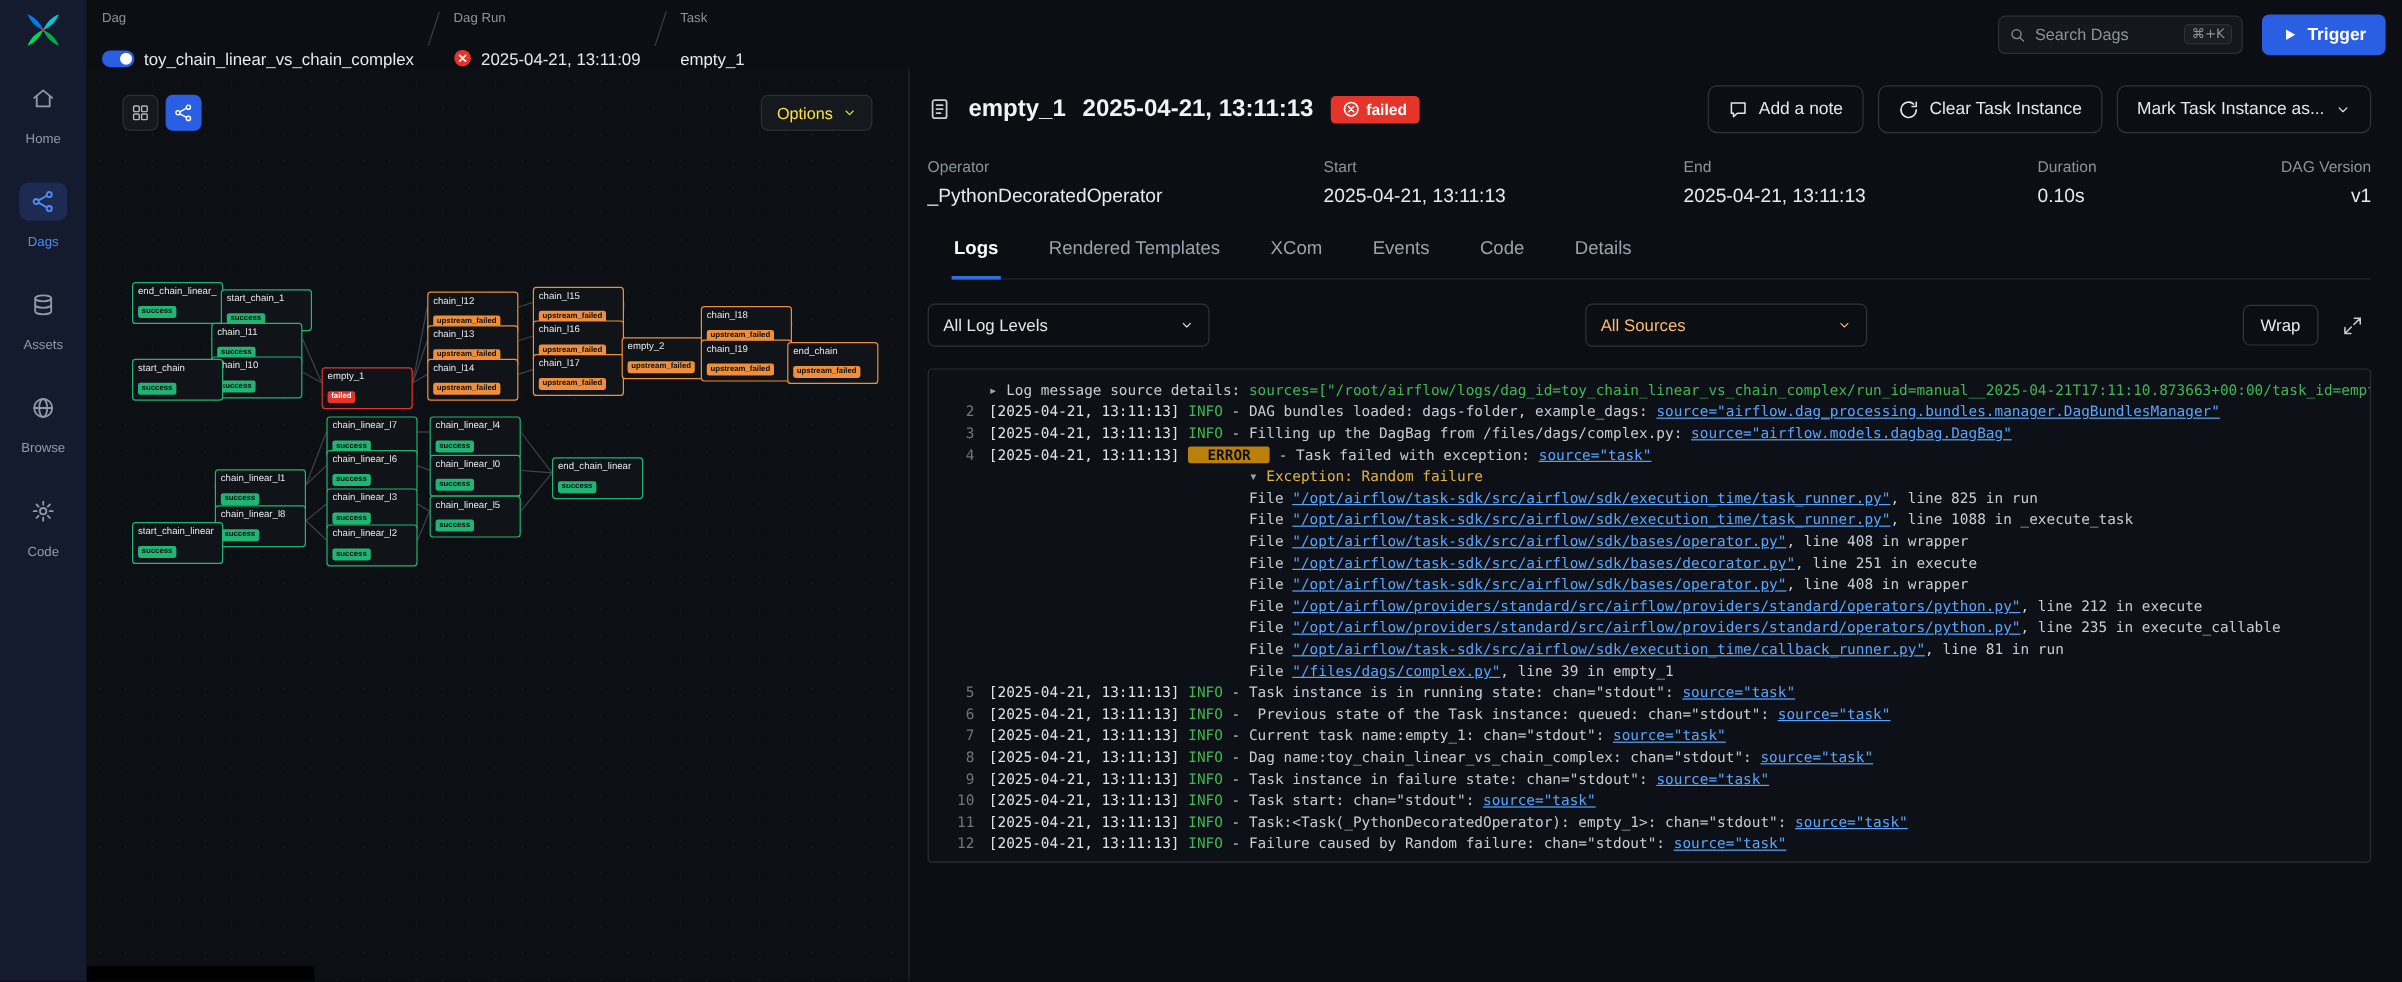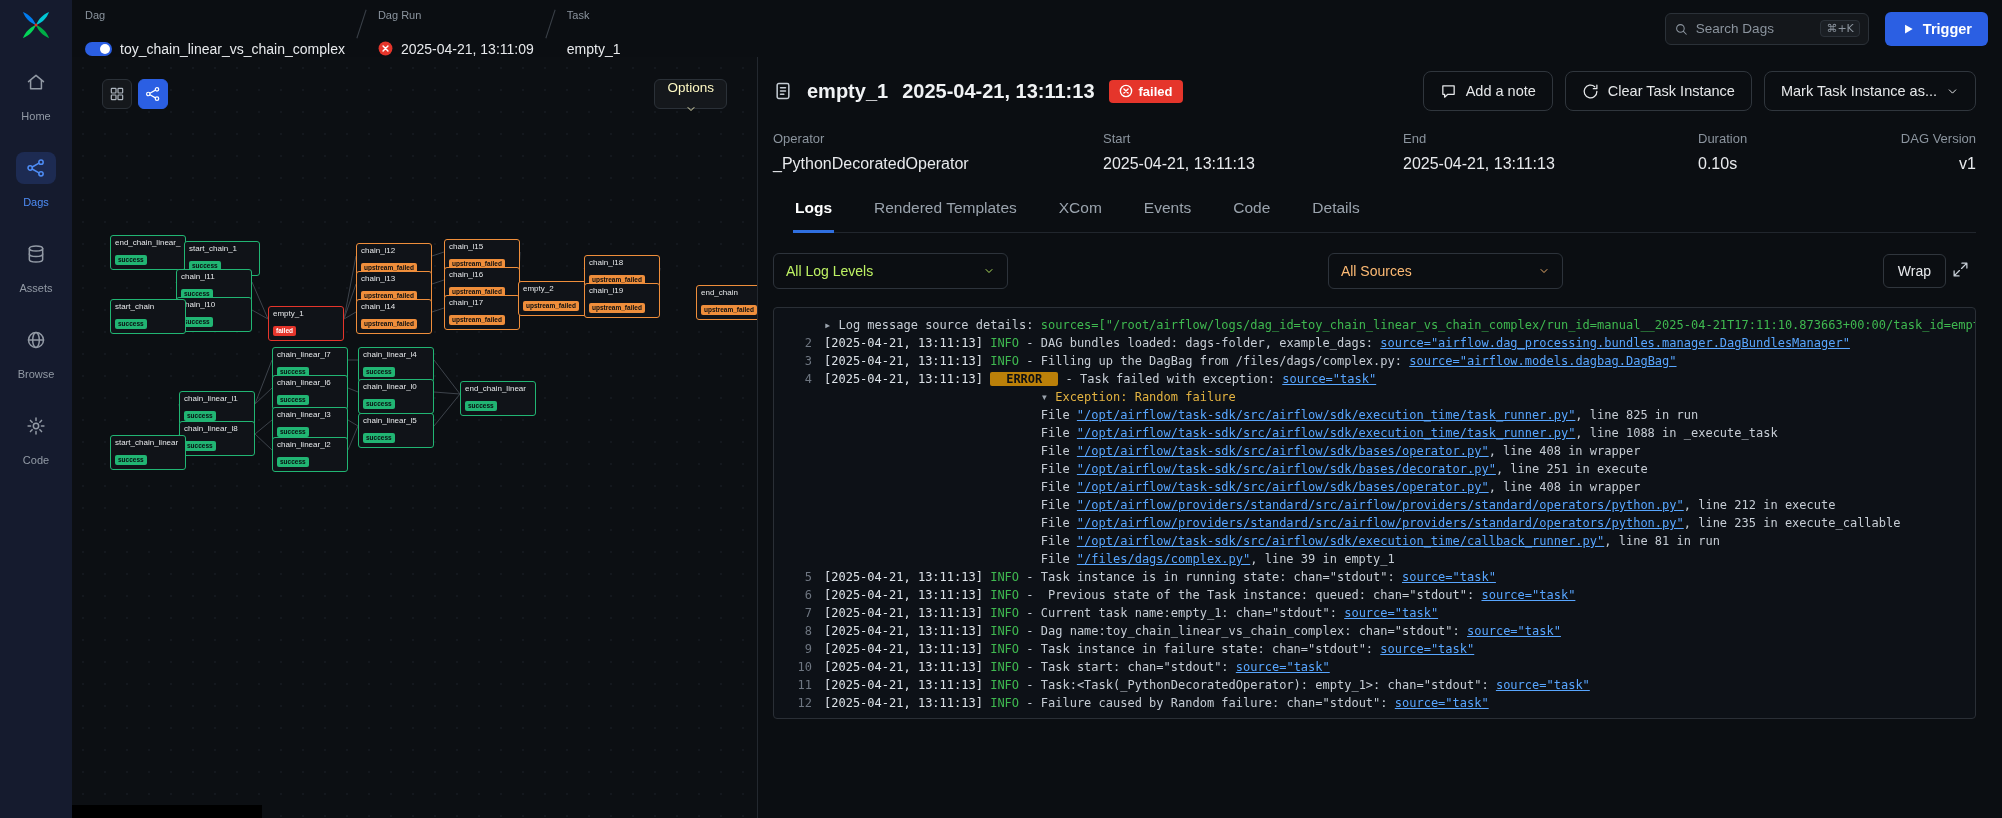--- a/index.html
+++ b/index.html
@@ -28,21 +28,21 @@
   .hdr-right{margin-left:auto;display:flex;align-items:center;gap:16px;padding-right:14px;}
   .searchbox{display:flex;align-items:center;gap:8px;width:186px;height:30px;background:#14171b;border:1px solid #2b3138;border-radius:6px;padding:0 8px;color:#8b949e;font-size:13.5px;cursor:text;}
   .kbd{margin-left:auto;border:1px solid #2b3138;border-radius:4px;padding:1px 5px;font-size:11px;color:#8b949e;background:#1b1f24;font-family:"DejaVu Sans",sans-serif;}
   .trigger-btn{display:flex;align-items:center;gap:8px;height:34px;padding:0 16px;background:#2b5fe3;border:none;border-radius:6px;color:#fff;font-size:14.5px;font-weight:bold;cursor:pointer;font-family:inherit;}
 
   
   .graph-panel{position:absolute;left:72px;top:57px;width:685px;height:761px;background:#0c0f13;background-image:radial-gradient(#14181e 1px,transparent 1px);background-size:22px 22px;overflow:hidden;}
   .view-toggles{position:absolute;top:22px;left:30px;display:flex;gap:6px;z-index:3;}
   .vt-btn{width:30px;height:30px;border-radius:6px;display:flex;align-items:center;justify-content:center;border:1px solid #2b3138;background:#15181c;color:#aeb6bf;cursor:pointer;padding:0;}
   .vt-btn.active{background:#2b5fe3;border-color:#2b5fe3;color:#fff;}
-  .options-btn{position:absolute;top:22px;right:30px;display:flex;align-items:center;gap:8px;height:30px;padding:0 12px;background:#15181c;border:1px solid #2b3138;border-radius:6px;color:#fef9c3;font-size:13.5px;cursor:pointer;z-index:3;font-family:inherit;flex-direction:column;}
+  .options-btn{position:absolute;top:22px;right:30px;display:flex;align-items:center;gap:8px;height:30px;padding:0 12px;background:#15181c;border:1px solid #2b3138;border-radius:6px;color:#fde047;font-size:13.5px;cursor:pointer;z-index:3;font-family:inherit;}
   #edges{position:absolute;left:0;top:0;pointer-events:none;}
   .gnode{position:absolute;width:76px;background:#101318;border:1px solid #2b3138;border-radius:3px;padding:2px 4px 3px;cursor:pointer;box-sizing:border-box;}
   .gnode .nl{font-size:8px;color:#e6e8ea;white-space:nowrap;overflow:hidden;line-height:10px;}
   .gnode .nb{display:inline-block;font-size:6.5px;line-height:8px;padding:1px 3px;border-radius:2px;margin-top:2px;font-weight:bold;}
   .minimap{position:absolute;left:0;bottom:0;width:190px;height:13px;background:#000;}
 
   
   .detail-panel{position:absolute;left:757px;top:57px;width:1245px;height:761px;border-left:1px solid #23282f;box-sizing:border-box;padding:14px 26px 0 15px;}
   .ti-header{display:flex;align-items:center;gap:14px;}
   .ti-title{font-size:20px;font-weight:bold;color:#f0f2f4;}
@@ -51,23 +51,23 @@
   .act-btn{display:flex;align-items:center;gap:9px;height:40px;padding:0 16px;background:transparent;border:1px solid #30363d;border-radius:8px;color:#e6e8ea;font-size:14.5px;cursor:pointer;font-family:inherit;}
   .meta-row{display:flex;margin-top:20px;}
   .meta-col{display:flex;flex-direction:column;gap:9px;}
   .meta-col .ml{font-size:13px;color:#8b949e;}
   .meta-col .mv{font-size:16px;color:#e8eaed;}
   .meta-col.right{flex:1;text-align:right;}
   .tabs{display:flex;gap:38px;margin-top:26px;border-bottom:1px solid #21262d;margin-left:20px;}
   .tab{font-size:15.5px;color:#9aa3ad;padding:0 2px 13px;cursor:pointer;}
   .tab.active{color:#fff;font-weight:bold;border-bottom:3px solid #2f6fe0;margin-bottom:-1px;}
   .log-controls{display:flex;align-items:center;justify-content:space-between;margin-top:20px;}
-  .select{display:flex;align-items:center;justify-content:space-between;gap:10px;width:235px;height:36px;border:1px solid #2d333b;border-radius:6px;padding:0 12px;font-size:14px;color:#bef264;cursor:pointer;box-sizing:border-box;background:transparent;}
+  .select{display:flex;align-items:center;justify-content:space-between;gap:10px;width:235px;height:36px;border:1px solid #2d333b;border-radius:6px;padding:0 12px;font-size:14px;color:#e5e5e5;cursor:pointer;box-sizing:border-box;background:transparent;}
   .select.dim{color:#fdba74;}
-  .lc-right{display:flex;}
+  .lc-right{display:flex;align-items:center;gap:14px;}
   .wrap-btn{height:34px;padding:0 14px;border:1px solid #30363d;border-radius:6px;background:transparent;color:#e8eaed;font-size:14px;cursor:pointer;font-family:inherit;}
   .exp-btn{width:30px;height:30px;background:transparent;border:none;color:#c6cdd5;cursor:pointer;display:flex;align-items:center;justify-content:center;padding:0;}
 
   
   .log-box{margin-top:18px;height:412px;background:#0d1117;border:1px solid #2a2f36;border-radius:4px;padding:8px 12px;overflow:hidden;font-family:"DejaVu Sans Mono","DejaVu Sans",monospace;font-size:12px;line-height:18px;box-sizing:border-box;}
   .log-line{white-space:pre;}
   .ln{display:inline-block;width:26px;text-align:right;margin-right:12px;color:#6e7681;flex:none;}
   .p-t{color:#dde3e9;}
   .p-i{color:#3fb950;}
   .p-e{background:#bb8009;color:#0d1014;padding:0 16px;border-radius:2px;font-weight:bold;}
@@ -272,21 +272,21 @@
         <div class="gnode" style="left: 196px; top: 249px; border-color: rgb(229, 53, 43); border-width: 1.5px;"><div class="nl">empty_1</div><span class="nb" style="background: rgb(229, 53, 43); color: rgb(255, 255, 255);">failed</span></div>
         <div class="gnode" style="left: 284px; top: 186px; border-color: rgb(239, 142, 59);"><div class="nl">chain_l12</div><span class="nb" style="background: rgb(239, 142, 59); color: rgb(11, 14, 17);">upstream_failed</span></div>
         <div class="gnode" style="left: 284px; top: 214px; border-color: rgb(239, 142, 59);"><div class="nl">chain_l13</div><span class="nb" style="background: rgb(239, 142, 59); color: rgb(11, 14, 17);">upstream_failed</span></div>
         <div class="gnode" style="left: 284px; top: 242px; border-color: rgb(239, 142, 59);"><div class="nl">chain_l14</div><span class="nb" style="background: rgb(239, 142, 59); color: rgb(11, 14, 17);">upstream_failed</span></div>
         <div class="gnode" style="left: 372px; top: 182px; border-color: rgb(239, 142, 59);"><div class="nl">chain_l15</div><span class="nb" style="background: rgb(239, 142, 59); color: rgb(11, 14, 17);">upstream_failed</span></div>
         <div class="gnode" style="left: 372px; top: 210px; border-color: rgb(239, 142, 59);"><div class="nl">chain_l16</div><span class="nb" style="background: rgb(239, 142, 59); color: rgb(11, 14, 17);">upstream_failed</span></div>
         <div class="gnode" style="left: 372px; top: 238px; border-color: rgb(239, 142, 59);"><div class="nl">chain_l17</div><span class="nb" style="background: rgb(239, 142, 59); color: rgb(11, 14, 17);">upstream_failed</span></div>
         <div class="gnode" style="left: 446px; top: 224px; border-color: rgb(239, 142, 59);"><div class="nl">empty_2</div><span class="nb" style="background: rgb(239, 142, 59); color: rgb(11, 14, 17);">upstream_failed</span></div>
         <div class="gnode" style="left: 512px; top: 198px; border-color: rgb(239, 142, 59);"><div class="nl">chain_l18</div><span class="nb" style="background: rgb(239, 142, 59); color: rgb(11, 14, 17);">upstream_failed</span></div>
         <div class="gnode" style="left: 512px; top: 226px; border-color: rgb(239, 142, 59);"><div class="nl">chain_l19</div><span class="nb" style="background: rgb(239, 142, 59); color: rgb(11, 14, 17);">upstream_failed</span></div>
-        <div class="gnode" style="left: 584px; top: 228px; border-color: rgb(239, 142, 59); margin-left: 40px;"><div class="nl">end_chain</div><span class="nb" style="background: rgb(239, 142, 59); color: rgb(11, 14, 17);">upstream_failed</span></div>
+        <div class="gnode" style="left: 584px; top: 228px; border-color: rgb(239, 142, 59);"><div class="nl">end_chain</div><span class="nb" style="background: rgb(239, 142, 59); color: rgb(11, 14, 17);">upstream_failed</span></div>
         <div class="gnode" style="left: 200px; top: 290px; border-color: rgb(33, 181, 115);"><div class="nl">chain_linear_l7</div><span class="nb" style="background: rgb(33, 181, 115); color: rgb(11, 14, 17);">success</span></div>
         <div class="gnode" style="left: 286px; top: 290px; border-color: rgb(33, 181, 115);"><div class="nl">chain_linear_l4</div><span class="nb" style="background: rgb(33, 181, 115); color: rgb(11, 14, 17);">success</span></div>
         <div class="gnode" style="left: 200px; top: 318px; border-color: rgb(33, 181, 115);"><div class="nl">chain_linear_l6</div><span class="nb" style="background: rgb(33, 181, 115); color: rgb(11, 14, 17);">success</span></div>
         <div class="gnode" style="left: 286px; top: 322px; border-color: rgb(33, 181, 115);"><div class="nl">chain_linear_l0</div><span class="nb" style="background: rgb(33, 181, 115); color: rgb(11, 14, 17);">success</span></div>
         <div class="gnode" style="left: 388px; top: 324px; border-color: rgb(33, 181, 115);"><div class="nl">end_chain_linear</div><span class="nb" style="background: rgb(33, 181, 115); color: rgb(11, 14, 17);">success</span></div>
         <div class="gnode" style="left: 107px; top: 334px; border-color: rgb(33, 181, 115);"><div class="nl">chain_linear_l1</div><span class="nb" style="background: rgb(33, 181, 115); color: rgb(11, 14, 17);">success</span></div>
         <div class="gnode" style="left: 200px; top: 350px; border-color: rgb(33, 181, 115);"><div class="nl">chain_linear_l3</div><span class="nb" style="background: rgb(33, 181, 115); color: rgb(11, 14, 17);">success</span></div>
         <div class="gnode" style="left: 286px; top: 356px; border-color: rgb(33, 181, 115);"><div class="nl">chain_linear_l5</div><span class="nb" style="background: rgb(33, 181, 115); color: rgb(11, 14, 17);">success</span></div>
         <div class="gnode" style="left: 107px; top: 364px; border-color: rgb(33, 181, 115);"><div class="nl">chain_linear_l8</div><span class="nb" style="background: rgb(33, 181, 115); color: rgb(11, 14, 17);">success</span></div>
         <div class="gnode" style="left: 38px; top: 378px; border-color: rgb(33, 181, 115);"><div class="nl">start_chain_linear</div><span class="nb" style="background: rgb(33, 181, 115); color: rgb(11, 14, 17);">success</span></div>

